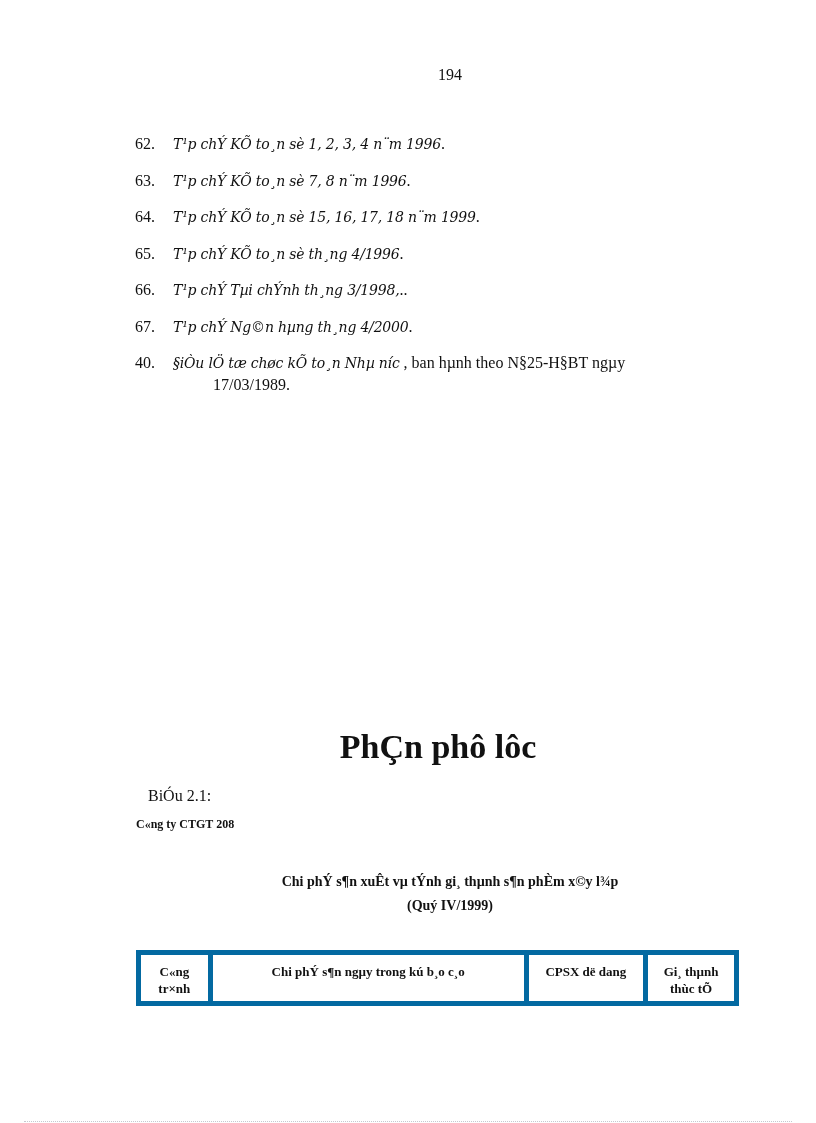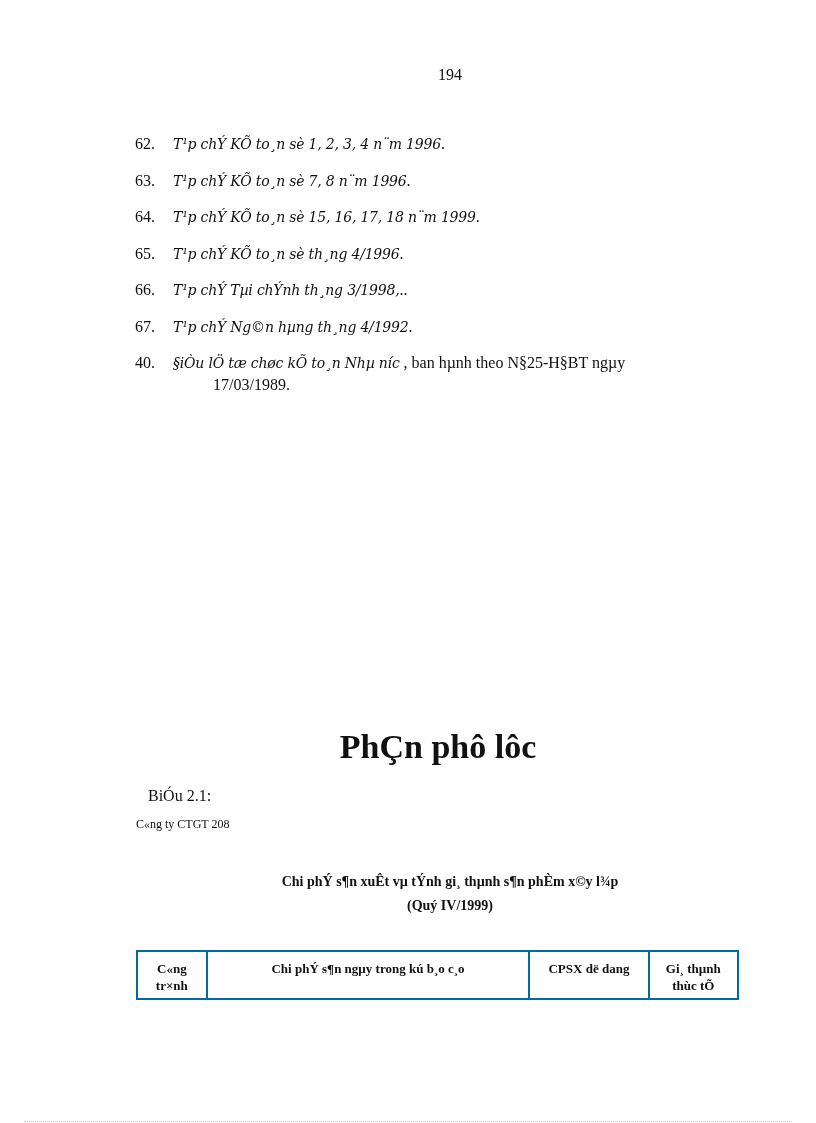--- a/index.html
+++ b/index.html
@@ -71,21 +71,21 @@
       top: 787px;
       left: 148px;
       font-size: 16px;
       font-weight: normal;
     }
     .company {
       position: absolute;
       top: 817px;
       left: 136px;
       font-size: 12px;
-      font-weight: normal;
+      font-weight: bold;
     }
     .table-title {
       position: absolute;
       top: 870px;
       left: 0;
       width: 900px;
       text-align: center;
       font-size: 14px;
       font-weight: bold;
       line-height: 24px;
@@ -94,21 +94,21 @@
       position: absolute;
       top: 950px;
       left: 136px;
       width: 603px;
       height: 50px;
       border-collapse: collapse;
       font-size: 13px;
       font-weight: bold;
     }
     .cost-table th {
-      border: 2px solid #0369a1;
+      border: 5px solid #0369a1;
       padding: 8px 4px 4px 4px;
       vertical-align: top;
       text-align: center;
       font-weight: bold;
       line-height: 17px;
     }
     .page-bottom-rule {
       position: absolute;
       top: 1121px;
       left: 24px;
@@ -137,21 +137,21 @@
   <li class="ref">
     <span class="ref-num">65.</span>
     <span class="ref-italic">T¹p chÝ KÕ to¸n sè th¸ng 4/1996</span><span>.</span>
   </li>
   <li class="ref">
     <span class="ref-num">66.</span>
     <span class="ref-italic">T¹p chÝ Tµi chÝnh th¸ng 3/1998,</span><span>..</span>
   </li>
   <li class="ref">
     <span class="ref-num">67.</span>
-    <span class="ref-italic">T¹p chÝ Ng©n hµng th¸ng 4/1992</span><span>.</span>
+    <span class="ref-italic">T¹p chÝ Ng©n hµng th¸ng 4/2000</span><span>.</span>
   </li>
   <li class="ref">
     <span class="ref-num">40.</span>
     <span class="ref-italic">§iÒu lÖ tæ chøc kÕ to¸n  Nhµ n­íc</span><span> , ban hµnh theo N§25-H§BT ngµy</span>
     <span class="ref-cont">17/03/1989.</span>
   </li>
 </ul>
 
 <div class="appendix-title">PhÇn phô lôc</div>
 <div class="bieu-label">BiÓu 2.1:</div>

